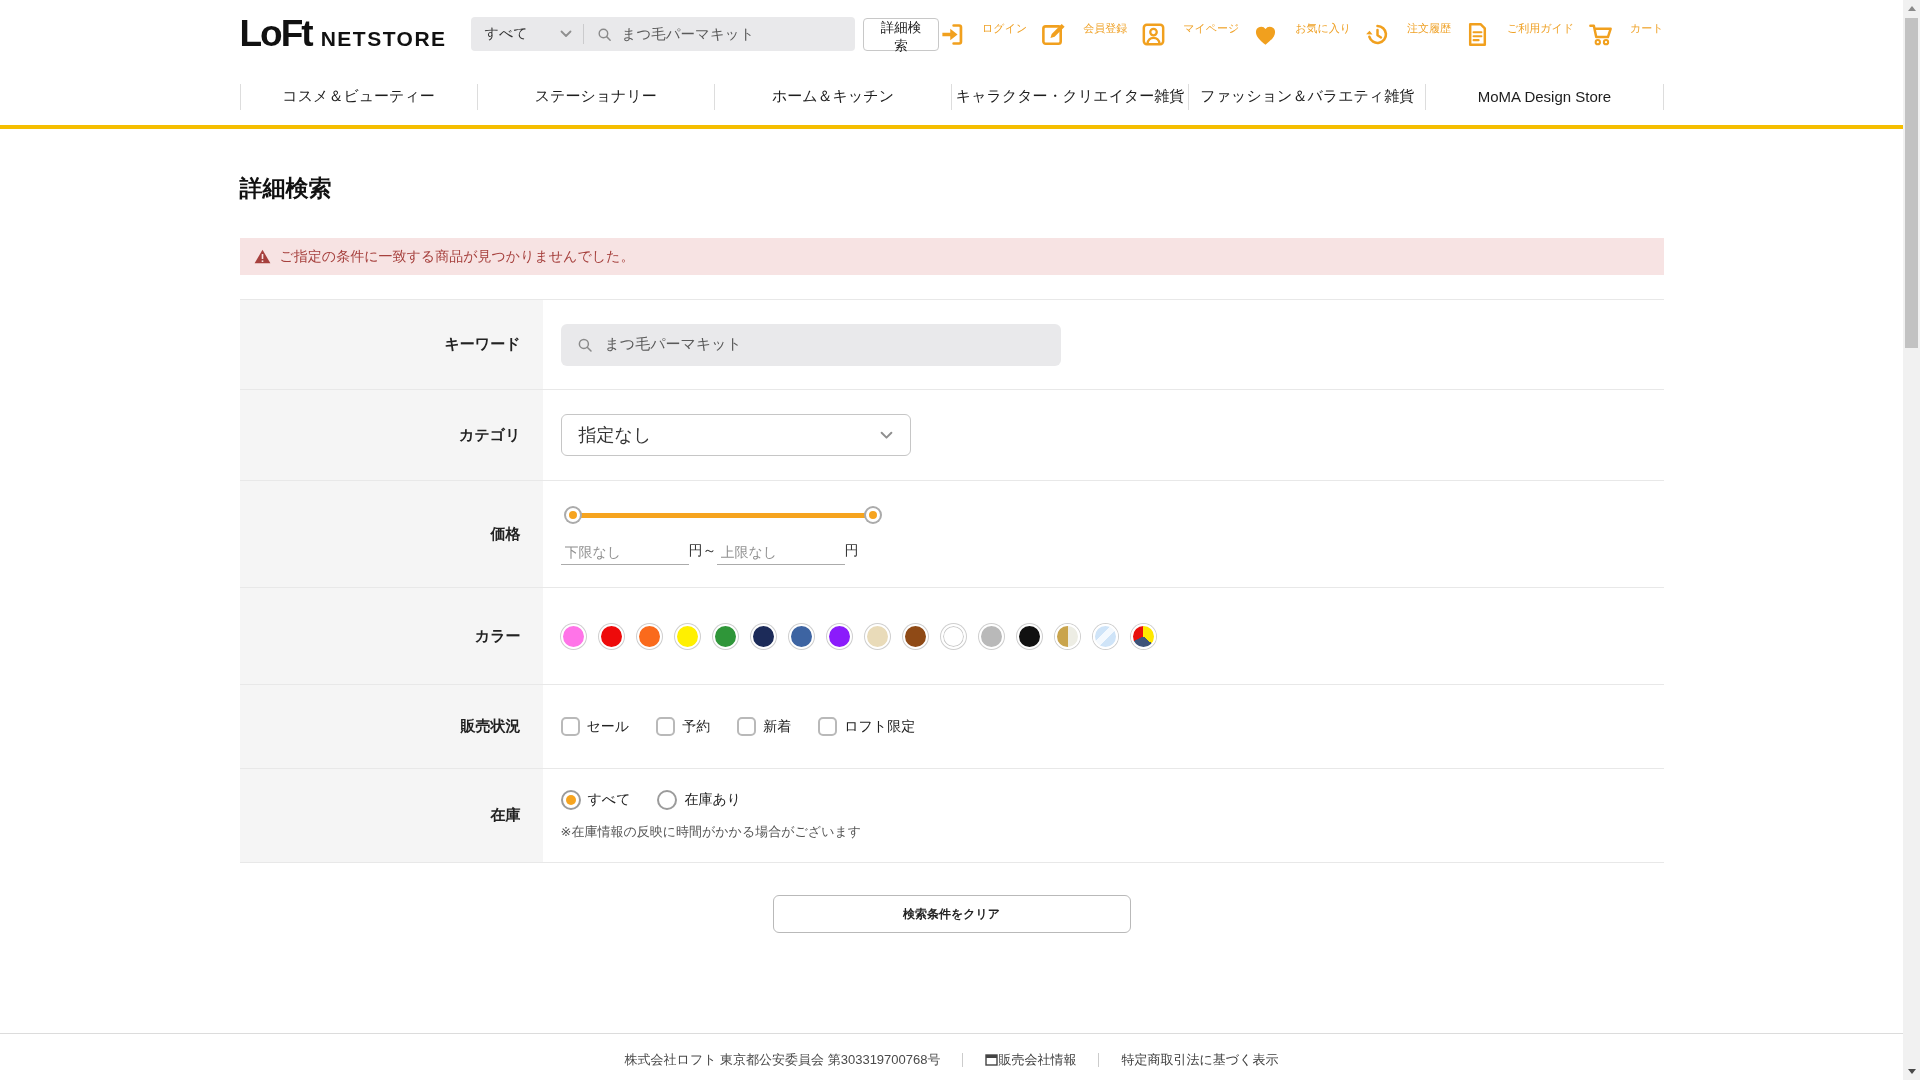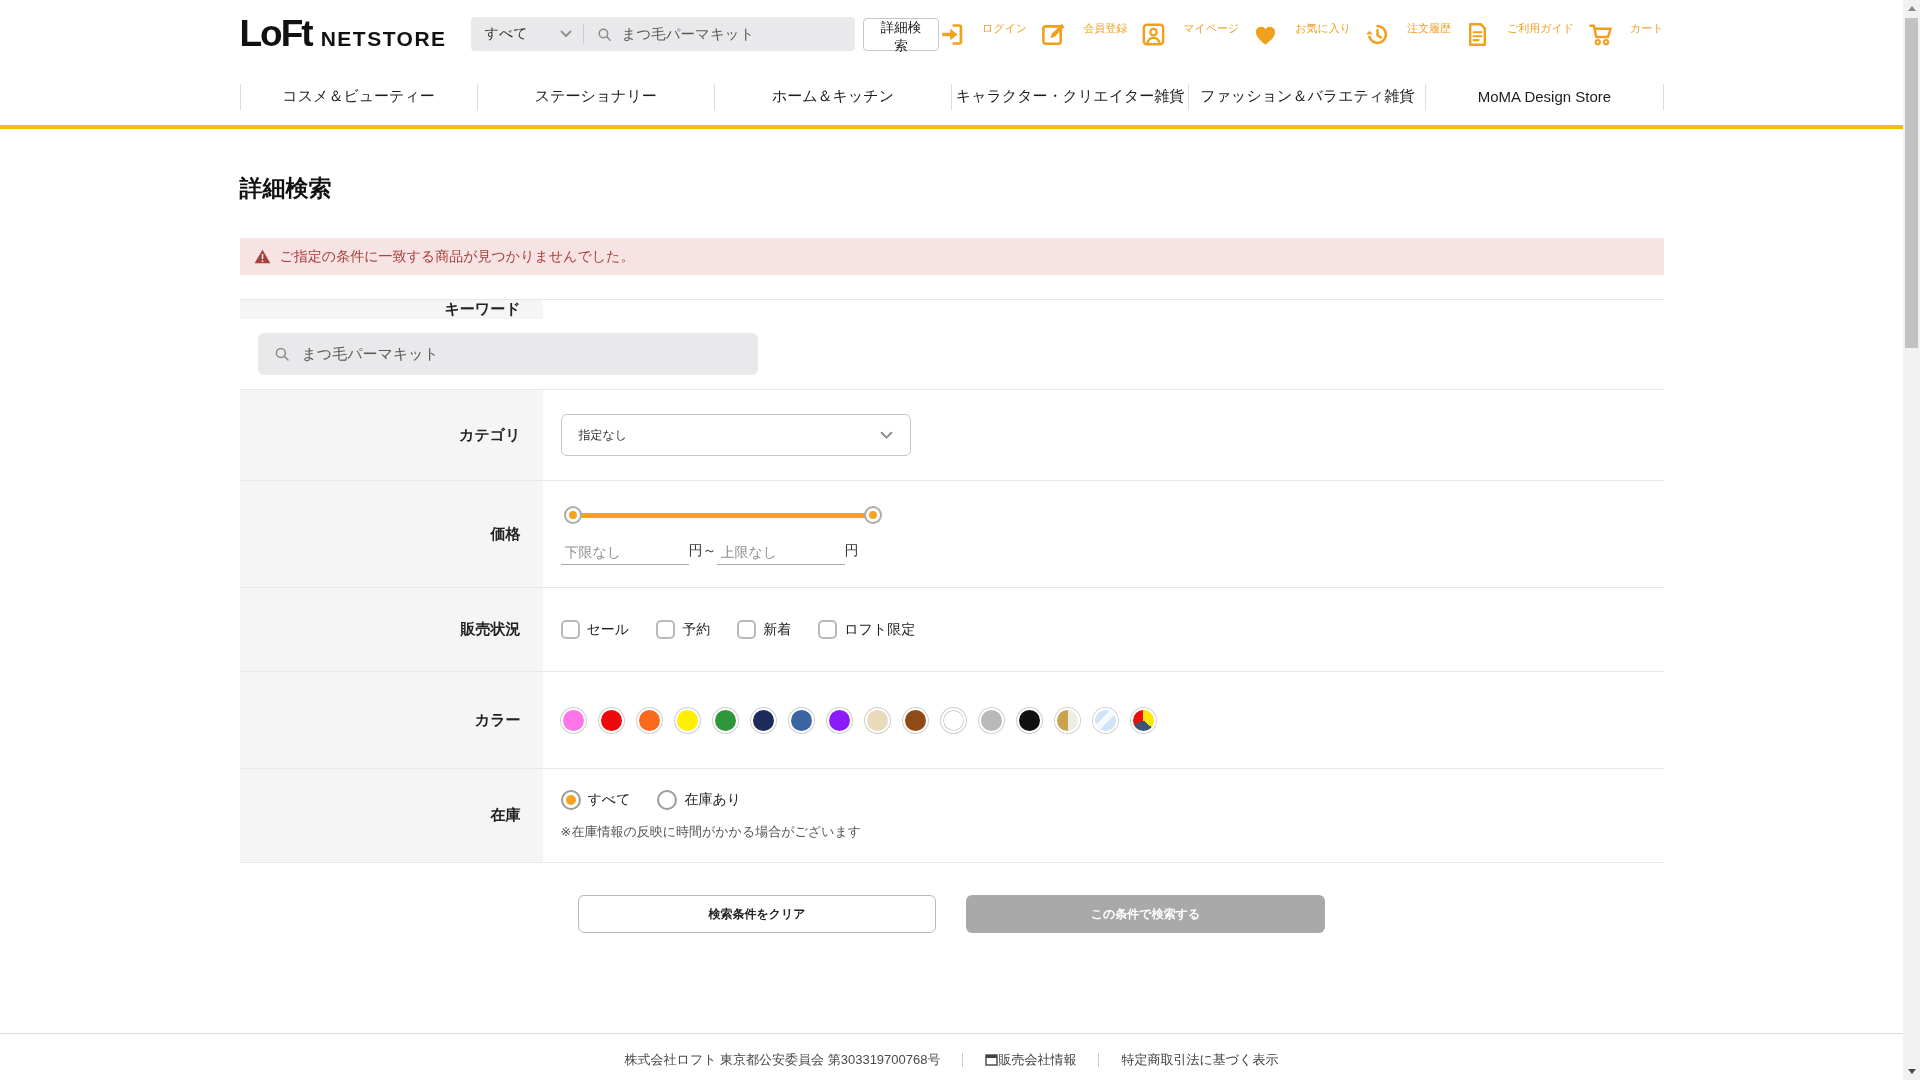--- a/index.html
+++ b/index.html
@@ -42,31 +42,31 @@
   .nav-div { width: 1px; height: 26px; background: #DDDDDD; }
 
   
   .page-title { margin-top: 44px; font-size: 23px; font-weight: bold; color: #111; }
   .alert { margin-top: 34px; height: 37px; background: #F7E3E3; display: flex; align-items: center; gap: 9px; padding: 0 14px; font-size: 14px; color: #A6403D; }
 
   .form { margin-top: 24px; border-top: 1px solid #E8E8E8; }
   .frow { display: flex; border-bottom: 1px solid #E8E8E8; }
   .flabel { width: 303px; background: #F5F5F5; display: flex; align-items: center; justify-content: flex-end; padding-right: 22px; font-size: 15px; font-weight: bold; color: #222; }
   .fcontent { flex: 1; display: flex; align-items: center; padding-left: 18px; }
-  .row-keyword { height: 90px; flex-direction: column; }
+  .row-keyword { height: 90px; }
   .row-category { height: 91px; }
   .row-price { height: 107px; }
   .row-color { height: 97px; }
   .row-status { height: 84px; }
   .row-stock { height: 94px; }
 
   .kw-input { width: 500px; height: 42px; background: #E9E9EB; border-radius: 6px; display: flex; align-items: center; gap: 11px; padding: 0 15px; }
   .kw-input input { flex: 1; border: none; background: transparent; outline: none; font-size: 15px; color: #5a5a5a; font-family: inherit; }
 
-  .selectbox { width: 350px; height: 42px; background: #fff; border: 1px solid #C6C6C6; border-radius: 6px; display: flex; align-items: center; justify-content: space-between; padding: 0 17px; font-size: 12px; color: #333; cursor: pointer; }
+  .selectbox { width: 350px; height: 42px; background: #fff; border: 1px solid #C6C6C6; border-radius: 6px; display: flex; align-items: center; justify-content: space-between; padding: 0 17px; font-size: 18px; color: #333; cursor: pointer; }
 
   .price-content { flex-direction: column; align-items: flex-start; justify-content: center; }
   .slider { width: 300px; height: 24px; position: relative; margin-left: 12px; }
   .slider-track { position: absolute; left: 0; right: 0; top: 50%; height: 5px; margin-top: -2.5px; background: #F6A41F; border-radius: 3px; }
   .slider-handle { position: absolute; top: 50%; width: 14px; height: 14px; background: #F6A41F; border: 3px solid #fff; border-radius: 50%; box-shadow: 0 0 0 2px #ABABAB; transform: translate(-50%,-50%); cursor: pointer; }
   .slider-handle.min { left: 0; }
   .slider-handle.max { left: 100%; }
   .price-inputs { display: flex; align-items: flex-start; margin-top: 15px; font-size: 14px; color: #333; }
   .underline-input { width: 128px; border: none; border-bottom: 1px solid #ABABAB; background: transparent; outline: none; font-size: 14px; color: #555; padding: 2px 4px 4px; font-family: inherit; }
   .underline-input::placeholder { color: #909090; }
@@ -280,42 +280,20 @@
             <div class="slider-handle max"></div>
           </div>
           <div class="price-inputs">
             <input class="underline-input" type="text" placeholder="下限なし" style="">
             <span class="unit">円</span>
             <span class="unit">～</span>
             <input class="underline-input" type="text" placeholder="上限なし" style="">
             <span class="unit">円</span>
           </div>
         </div>
-      </div>
-
-      <div class="frow row-status">
-        <div class="flabel">販売状況</div>
-        <div class="fcontent">
-            <label class="checkopt">
-              <span class="cbox"></span>
-              <span class="clabel">セール</span>
-            </label>
-            <label class="checkopt">
-              <span class="cbox"></span>
-              <span class="clabel">予約</span>
-            </label>
-            <label class="checkopt">
-              <span class="cbox"></span>
-              <span class="clabel">新着</span>
-            </label>
-            <label class="checkopt">
-              <span class="cbox"></span>
-              <span class="clabel">ロフト限定</span>
-            </label>
-          </div>
       </div>
 
       <div class="frow row-color">
         <div class="flabel">カラー</div>
         <div class="fcontent">
           <div class="swatch-row">
               <span class="swatch" style="background: rgb(255, 116, 232);"></span>
               <span class="swatch" style="background: rgb(238, 10, 10);"></span>
               <span class="swatch" style="background: rgb(250, 106, 28);"></span>
               <span class="swatch" style="background: rgb(255, 240, 0);"></span>
@@ -328,20 +306,42 @@
               <span class="swatch sw-white" style="background: rgb(255, 255, 255);"></span>
               <span class="swatch" style="background: rgb(185, 185, 185);"></span>
               <span class="swatch" style="background: rgb(17, 17, 17);"></span>
               <span class="swatch sw-split-gold"></span>
               <span class="swatch sw-clear"></span>
               <span class="swatch sw-multi"></span>
             </div>
         </div>
       </div>
 
+      <div class="frow row-status">
+        <div class="flabel">販売状況</div>
+        <div class="fcontent">
+            <label class="checkopt">
+              <span class="cbox"></span>
+              <span class="clabel">セール</span>
+            </label>
+            <label class="checkopt">
+              <span class="cbox"></span>
+              <span class="clabel">予約</span>
+            </label>
+            <label class="checkopt">
+              <span class="cbox"></span>
+              <span class="clabel">新着</span>
+            </label>
+            <label class="checkopt">
+              <span class="cbox"></span>
+              <span class="clabel">ロフト限定</span>
+            </label>
+          </div>
+      </div>
+
       <div class="frow row-stock">
         <div class="flabel">在庫</div>
         <div class="fcontent stock-content">
           <div class="radio-row">
               <label class="radioopt">
                 <span class="rdot checked"></span>
                 <span class="rlabel">すべて</span>
               </label>
               <label class="radioopt">
                 <span class="rdot"></span>
@@ -349,21 +349,20 @@
               </label>
             </div>
           <div class="stock-note">※在庫情報の反映に時間がかかる場合がございます</div>
         </div>
       </div>
 
     </div>
 
     <div class="btn-row">
       <button class="btn btn-clear">検索条件をクリア</button>
-      <button class="btn btn-submit">この条件で検索する</button>
     </div>
   </div>
 
   <div class="footer">
     <div class="footer-inner">
       <span>株式会社ロフト 東京都公安委員会 第303319700768号</span>
       <span class="fdiv"></span>
       <span class="flink">
         <svg width="13" height="12" viewBox="0 0 13 12">
             <rect x="1" y="1" width="11" height="10" fill="none" stroke="#444" stroke-width="1.4"></rect>

